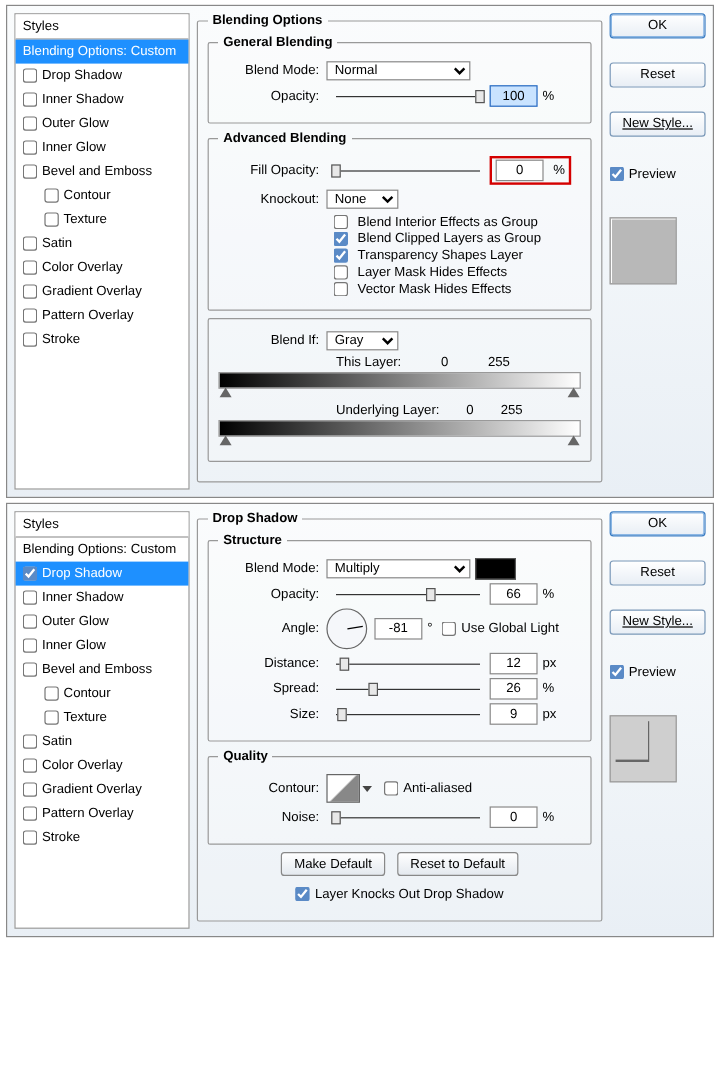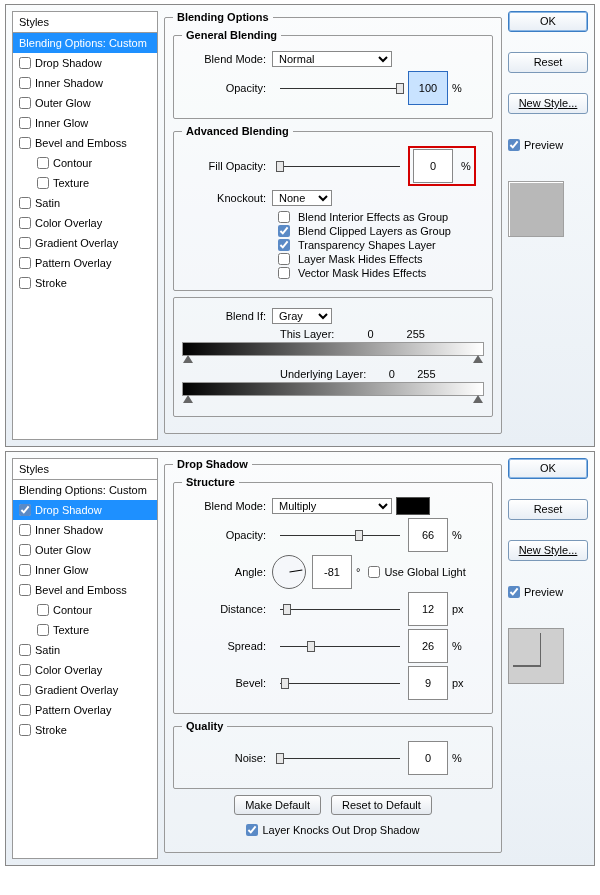--- a/index.html
+++ b/index.html
@@ -17,21 +17,21 @@
   legend { padding: 0 4px; font-weight: bold; }
   .fs-outer > legend { font-weight: bold; }
   .row { display: flex; align-items: center; margin: 3px 0; min-height: 18px; }
   .lbl { width: 90px; text-align: right; padding-right: 6px; }
   .lbl-u { text-decoration: underline; text-decoration-style: solid; text-underline-offset: 1px; }
   select.combo { border: 1px solid #888; background: #fff; height: 16px; padding: 0 2px; }
   select.combo.wide { width: 120px; }
   select.combo.med { width: 60px; }
   .slider-line { flex: 1; height: 1px; background: #333; position: relative; margin: 0 8px; max-width: 120px; }
   .slider-line .thumb { position: absolute; top: -5px; width: 8px; height: 11px; background: #e8e8e8; border: 1px solid #555; transform: translateX(-50%); }
-  .numbox { width: 40px; height: 34px; border: 1px solid #888; text-align: center; background: #fff; }
+  .numbox { width: 40px; height: 18px; border: 1px solid #888; text-align: center; background: #fff; }
   .numbox.hl { background: #c9e3ff; border: 1px solid #2a6ac0; }
   .red-frame { border: 2px solid #d40000; padding: 1px 3px; display: inline-flex; align-items: center; gap: 4px; }
   .unit { margin-left: 4px; }
   .chanbox { display: inline-flex; align-items: center; gap: 2px; margin: 0 2px; border: 1px solid #888; padding: 0 3px; height: 16px; background: #fff; }
   .chk-row { display: flex; align-items: center; gap: 8px; padding: 1px 0 1px 96px; }
   .grad-strip { height: 14px; background: linear-gradient(to right, #000, #fff); border: 1px solid #999; margin: 2px 0; position: relative; }
   .grad-strip .tri { position: absolute; bottom: -8px; width: 0; height: 0; border-left: 5px solid transparent; border-right: 5px solid transparent; border-bottom: 8px solid #666; }
   .scale-row { display:flex; justify-content:space-between; padding: 0 6px 0 98px; }
   .right-col { width: 80px; display: flex; flex-direction: column; gap: 20px; align-items: stretch; }
   .btn { height: 21px; border: 1px solid #7a98b8; border-radius: 3px; background: linear-gradient(#fff,#e8eef5); text-align: center; line-height: 19px; cursor: default; }
@@ -304,31 +304,38 @@
         </div>
         <div class="row">
           <span class="lbl">Spread:</span>
           <div class="slider-line">
                 <div class="thumb" style="left:26%"></div>
               </div>
           <input class="numbox" value="26" style="">
           <span class="unit">%</span>
         </div>
         <div class="row">
-          <span class="lbl">Bevel:</span>
+          <span class="lbl">Size:</span>
           <div class="slider-line">
                 <div class="thumb" style="left:4%"></div>
               </div>
           <input class="numbox" value="9" style="">
           <span class="unit">px</span>
         </div>
       </fieldset>
 
       <fieldset>
         <legend>Quality</legend>
+        <div class="row">
+          <span class="lbl">Contour:</span>
+          <span class="contour-sw"></span>
+              <span class="mini-chev"></span>
+          <input type="checkbox" style="margin-left: 10px;">
+          <span style="margin-left:4px">Anti-aliased</span>
+        </div>
         <div class="row">
           <span class="lbl">Noise:</span>
           <div class="slider-line">
                 <div class="thumb" style="left:0%"></div>
               </div>
           <input class="numbox" value="0" style="">
           <span class="unit">%</span>
         </div>
       </fieldset>
 

